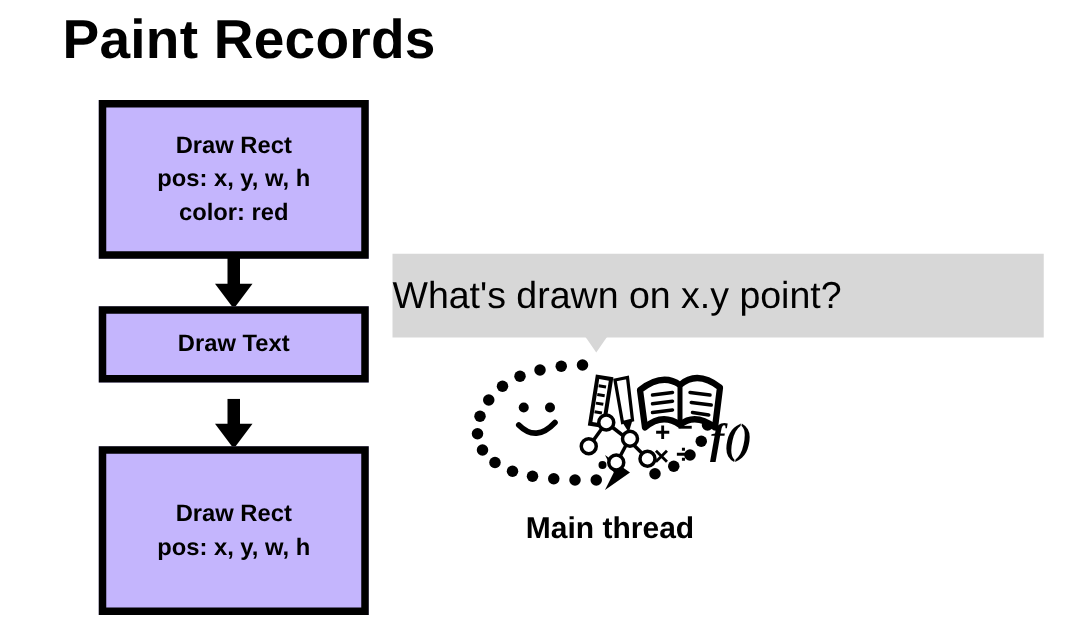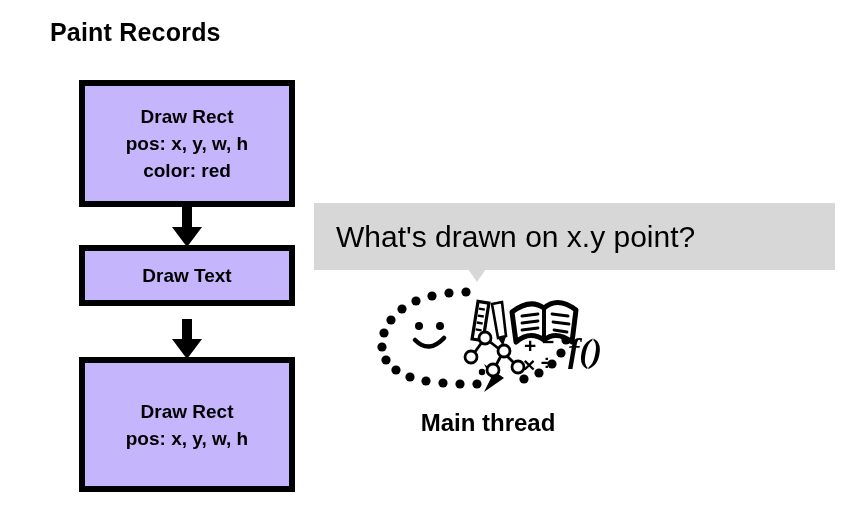--- a/index.html
+++ b/index.html
@@ -21,21 +21,21 @@
     width: 865px;
     height: 506px;
     background: #ffffff;
   }
 
   
   .slide-title {
     position: absolute;
     left: 50px;
     top: 12px;
-    font-size: 25px;
+    font-size: 44px;
     font-weight: bold;
     letter-spacing: 0.2px;
     line-height: 40px;
     white-space: nowrap;
   }
 
   
   .record-box {
     position: absolute;
     box-sizing: border-box;
@@ -74,21 +74,20 @@
     width: 521px;
     height: 67px;
     background: #d7d7d7;
     display: flex;
     align-items: center;
   }
   #speech-bubble .bubble-text {
     font-size: 30px;
     font-weight: normal;
     line-height: 34px;
-    margin-left: 22px;
     white-space: nowrap;
   }
   #bubble-tail {
     position: absolute;
     left: 468px;
     top: 269px;
     width: 0;
     height: 0;
     border-left: 9px solid transparent;
     border-right: 9px solid transparent;

